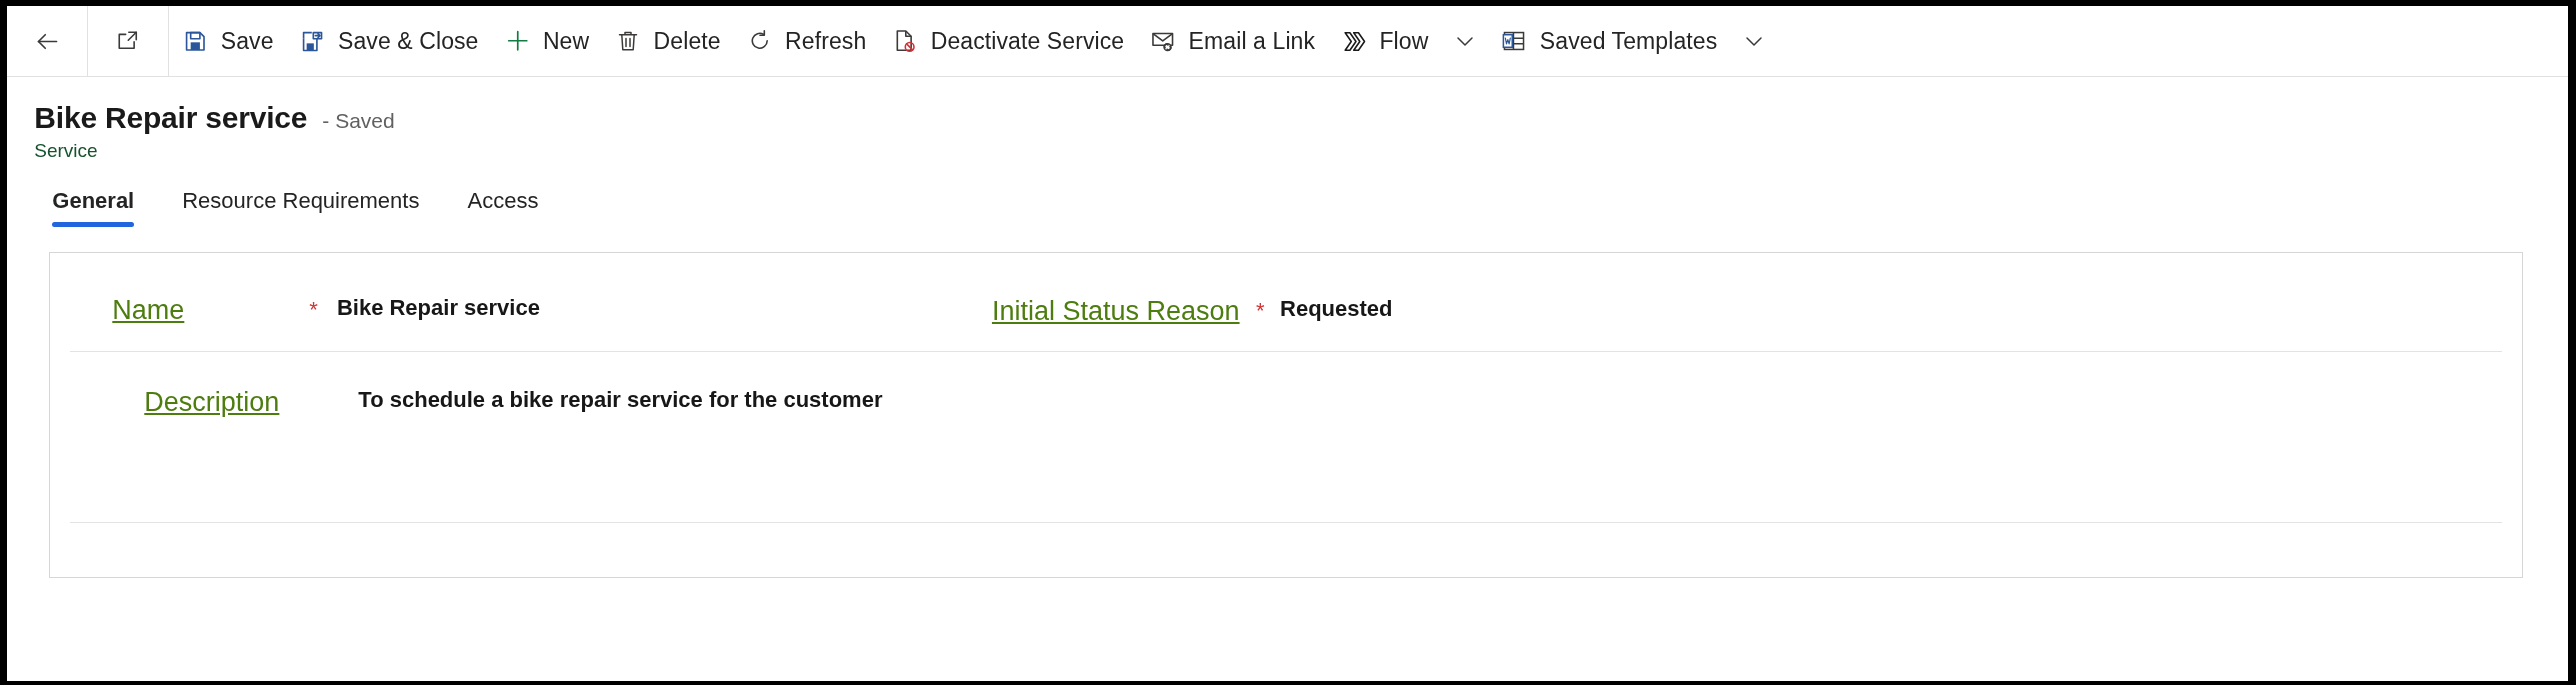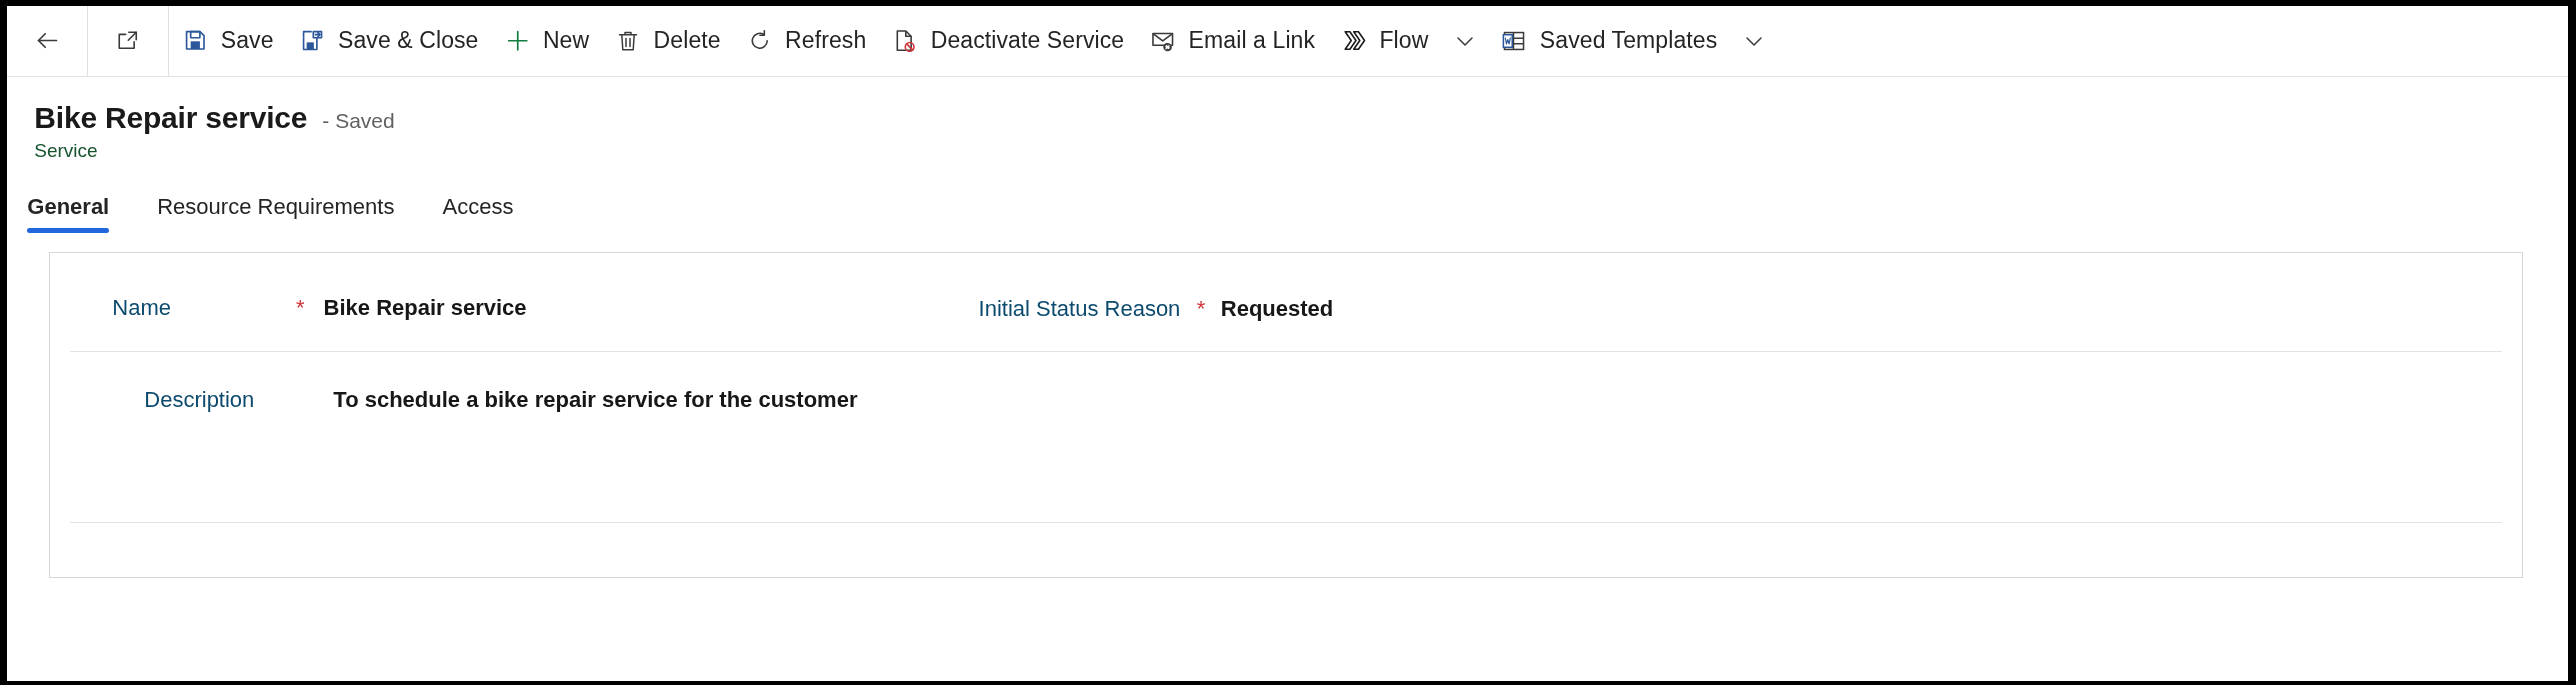--- a/index.html
+++ b/index.html
@@ -22,21 +22,21 @@
     overflow: hidden;
   }
 
   
   #commandbar {
     position: relative;
     height: 71px;
     background: #ffffff;
     border-bottom: 0.9px solid #e1e1e1;
     display: flex;
-    align-items: center;
+    align-items: flex-start;
     padding-left: 0px;
   }
   .cb-sep {
     width: 0.9px;
     height: 71px;
     background: #e1e1e1;
     flex: 0 0 0.9px;
   }
   .cb-btn {
     display: flex;
@@ -95,22 +95,22 @@
   }
   #entity-name {
     font-size: 19px;
     color: #14532d;
     margin-top: 5.5px;
   }
 
   
   #tabs {
     display: flex;
-    align-items: center;
-    padding-left: 20px;
+    align-items: flex-start;
+    padding-left: 45px;
     margin-top: 26px;
     height: 51px;
   }
   .tab {
     position: relative;
     font-size: 22px;
     color: #242424;
     padding: 0 0 12.7px 0;
     margin-right: 48px;
     cursor: pointer;
@@ -145,23 +145,24 @@
     left: 20px; right: 20px;
     height: 0.9px;
     background: #e3e3e3;
   }
   .field {
     display: flex;
     align-items: center;
     flex: 0 0 auto;
   }
   .field-label {
-    font-size: 22px;
-    color: #0c4a6e;
+    font-size: 27px;
+    color: #4d7c0f;
     white-space: nowrap;
+    text-decoration: underline;
   }
   .req-star {
     color: #d13438;
     font-size: 22px;
     line-height: 1;
     margin-left: 7.3px;
   }
   .field-value {
     font-size: 22px;
     color: #171717;

